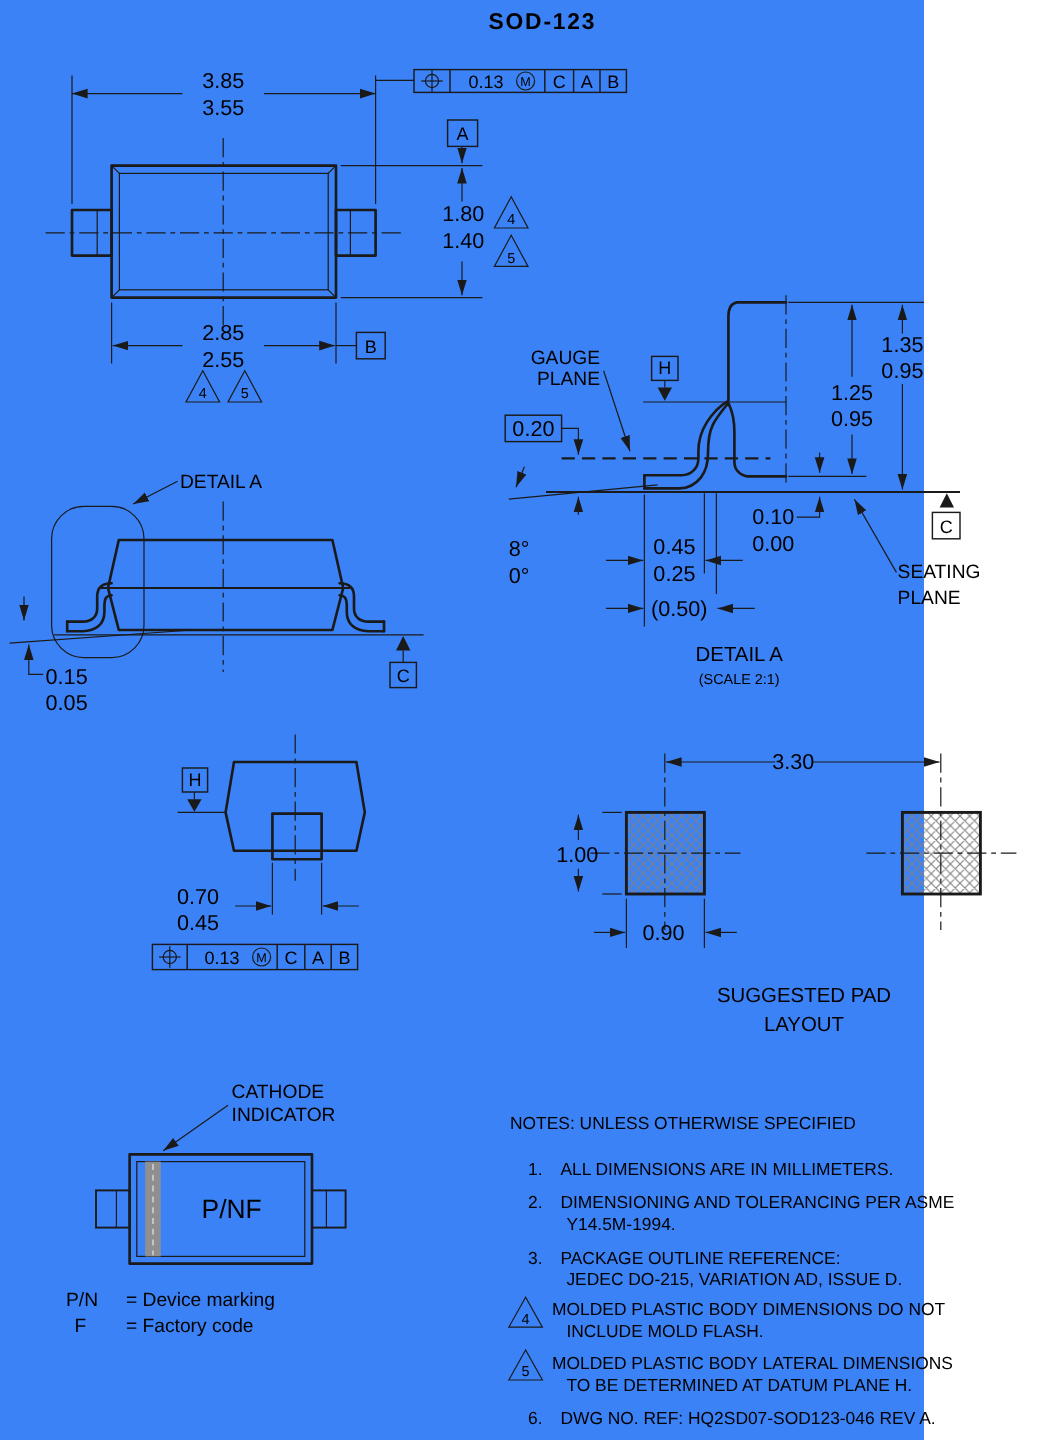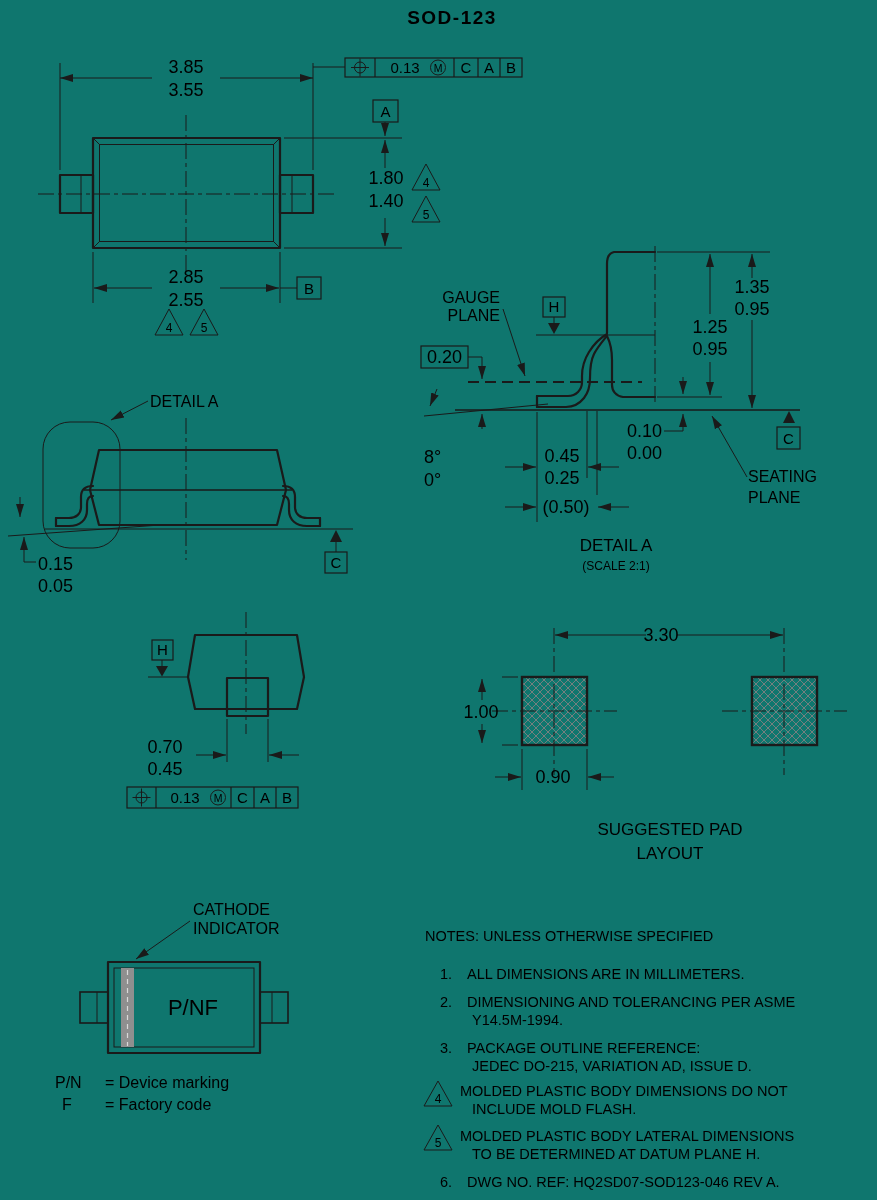--- a/index.html
+++ b/index.html
@@ -1,16 +1,16 @@
 <!DOCTYPE html>
 <html><head>
 <meta charset="utf-8">
 <style>
   html,body{margin:0;padding:0;background:#ffffff;}
-  .page{position:relative;width:877px;height:1200px;background:#0f766e;
+  .page{position:relative;width:770px;height:1200px;background:#3b82f6;
         font-family:"Liberation Sans", sans-serif;}
   svg{display:block;}
   svg text{fill:#000;font-family:"Liberation Sans", sans-serif;}
   .thick{stroke:#1a1a1a;stroke-width:2.2;fill:none;stroke-linejoin:round;stroke-linecap:round;}
   .med{stroke:#1a1a1a;stroke-width:1.6;fill:none;}
   .thin{stroke:#1a1a1a;stroke-width:1;fill:none;}
   .box{stroke:#1a1a1a;stroke-width:1.2;fill:none;}
   .cl{stroke:#1a1a1a;stroke-width:1;fill:none;stroke-dasharray:16 4 4 4;}
   .gauge{stroke:#1a1a1a;stroke-width:2;fill:none;stroke-dasharray:11 6;}
   .dim{font-size:18px;}

